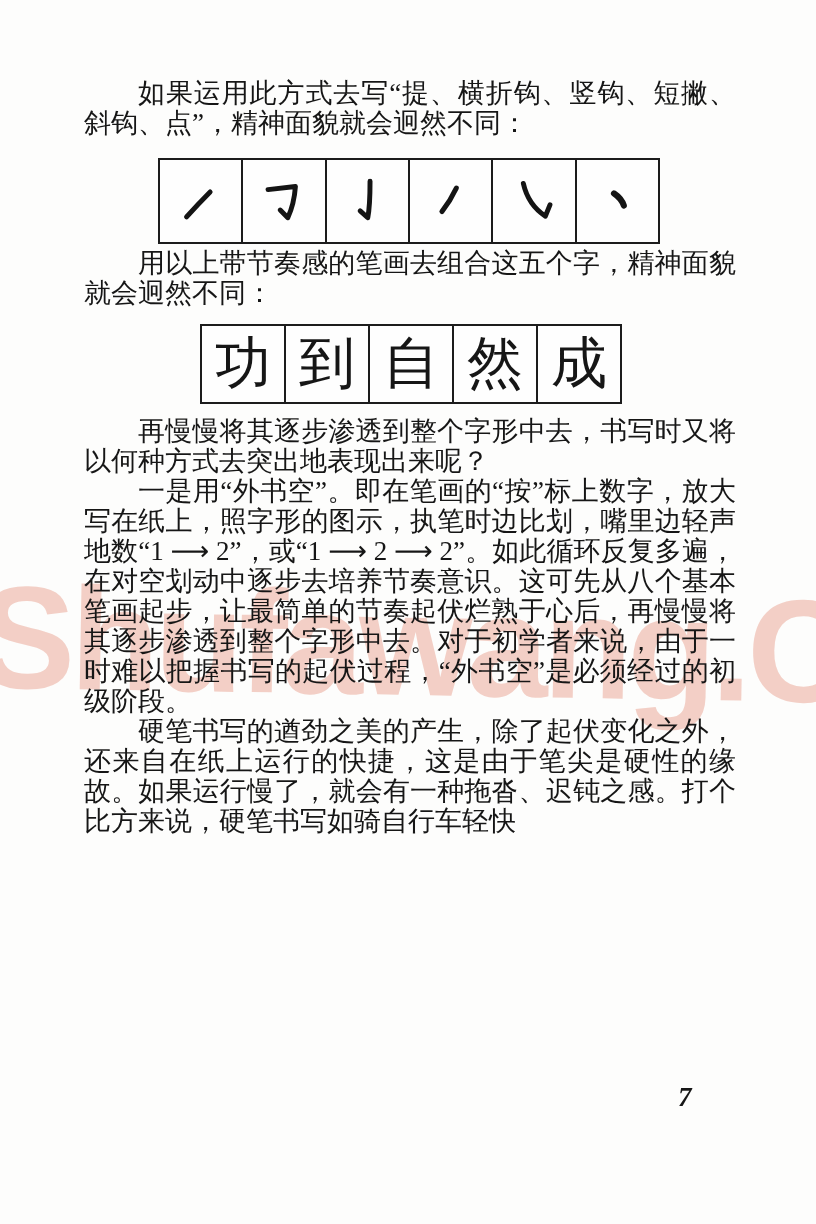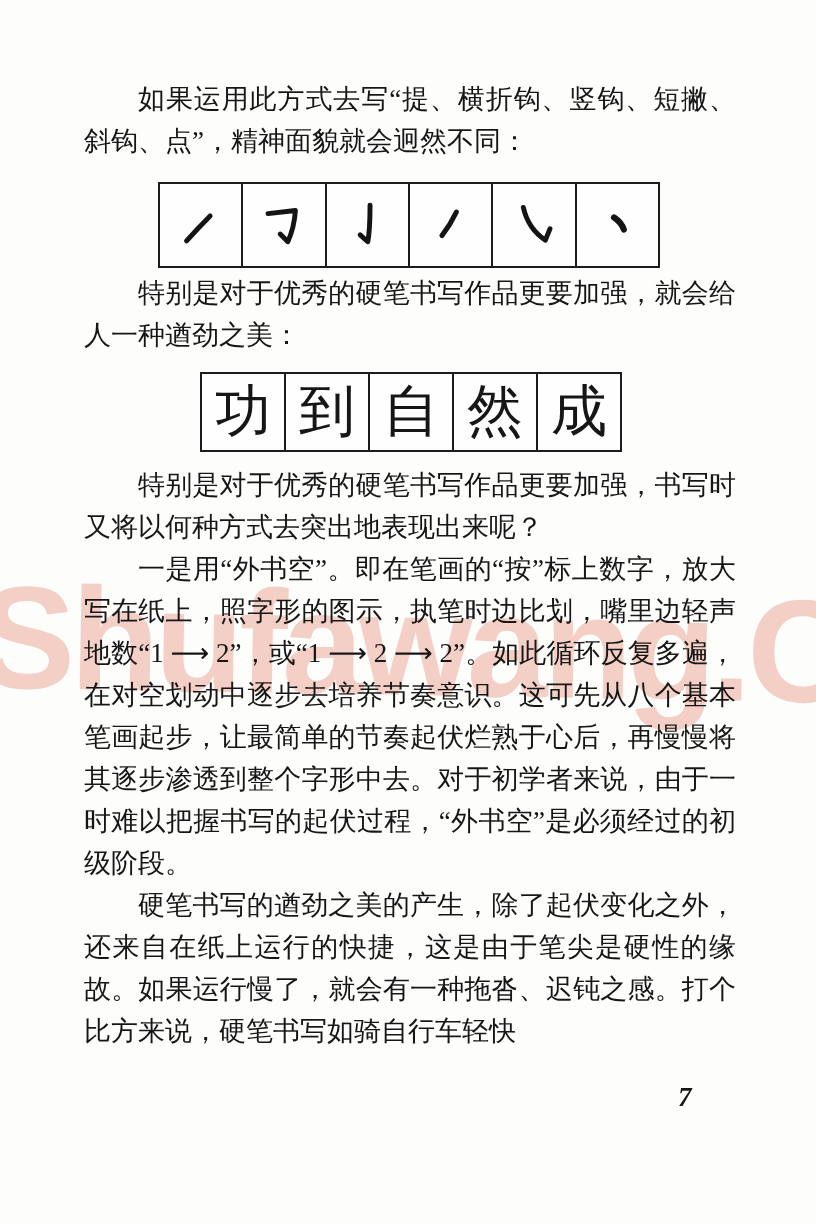--- a/index.html
+++ b/index.html
@@ -30,21 +30,21 @@
   }
   .content{
     position:absolute;
     left:84px;top:78px;
     width:652px;
     z-index:1;
   }
   .content p{
     margin:0;
     font-size:27px;
-    line-height:42px;
+    line-height:30px;
     text-align:justify;
     text-indent:2em;
     font-weight:500;
   }
   .stroke-box{
     box-sizing:border-box;
     margin:20px 0 4px 74px;
     width:502px;height:86px;
     border:2px solid #1c1c1c;
     display:flex;
@@ -119,31 +119,31 @@
           <path d="M36 27 C40 45 50 60 65 70 L71 55"></path>
         </svg>
       </div>
       <div class="cell">
         <svg viewBox="0 0 100 100" fill="none" stroke="#141414" stroke-width="8" stroke-linecap="round" stroke-linejoin="round">
           <path d="M46 40 C52 44 57 50 59 56"></path>
         </svg>
       </div>
     </div>
 
-    <p>特别是对于优秀的硬笔书写作品更要加强，就会给人一种遒劲之美：</p>
+    <p>用以上带节奏感的笔画去组合这五个字，精神面貌就会迥然不同：</p>
 
     <div class="char-box">
       <div class="cell">功</div>
       <div class="cell">到</div>
       <div class="cell">自</div>
       <div class="cell">然</div>
       <div class="cell">成</div>
     </div>
 
-    <p>特别是对于优秀的硬笔书写作品更要加强，书写时又将以何种方式去突出地表现出来呢？</p>
+    <p>再慢慢将其逐步渗透到整个字形中去，书写时又将以何种方式去突出地表现出来呢？</p>
     <p>一是用“外书空”。即在笔画的“按”标上数字，放大写在纸上，照字形的图示，执笔时边比划，嘴里边轻声地数“1 ⟶ 2”，或“1 ⟶ 2 ⟶ 2”。如此循环反复多遍，在对空划动中逐步去培养节奏意识。这可先从八个基本笔画起步，让最简单的节奏起伏烂熟于心后，再慢慢将其逐步渗透到整个字形中去。对于初学者来说，由于一时难以把握书写的起伏过程，“外书空”是必须经过的初级阶段。</p>
     <p>硬笔书写的遒劲之美的产生，除了起伏变化之外，还来自在纸上运行的快捷，这是由于笔尖是硬性的缘故。如果运行慢了，就会有一种拖沓、迟钝之感。打个比方来说，硬笔书写如骑自行车轻快</p>
 
   </div>
 
   <div class="page-number">7</div>
 
 </div>
 
 </body></html>

